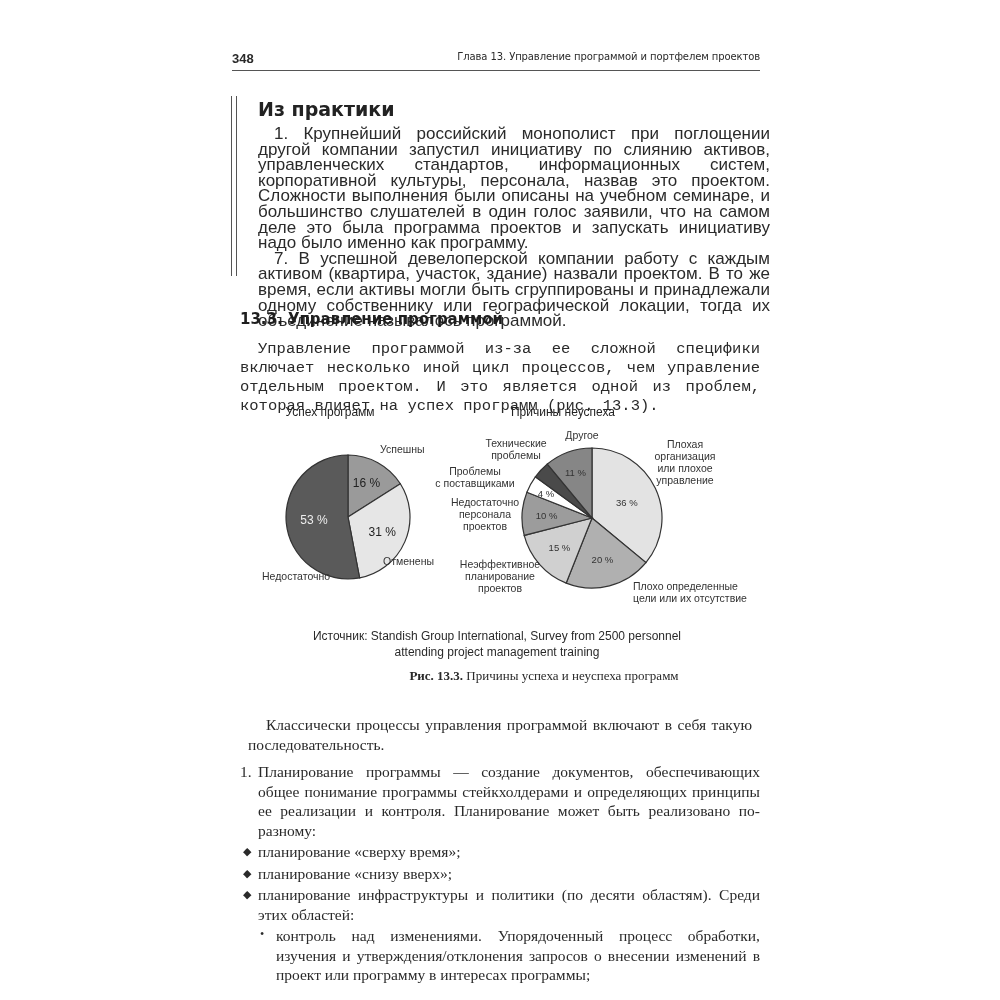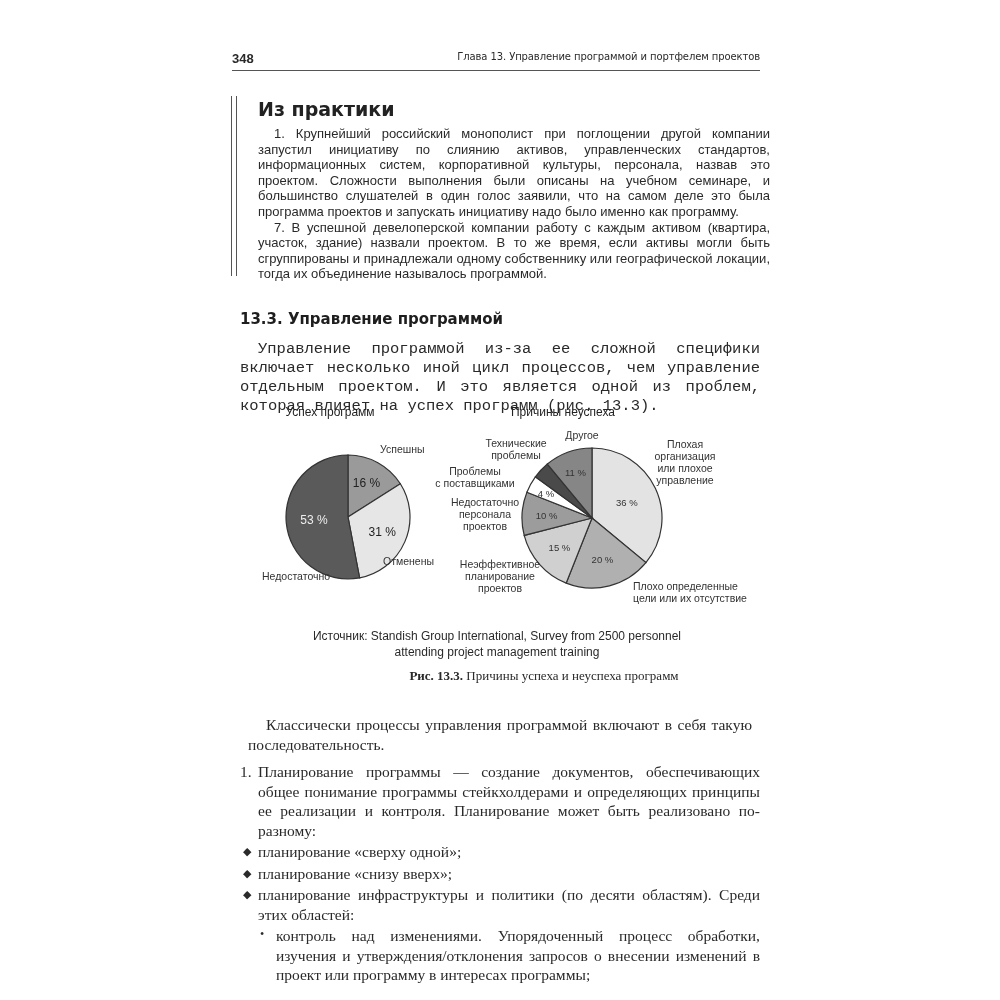--- a/index.html
+++ b/index.html
@@ -8,21 +8,21 @@
   .lsans{font-family:"Liberation Sans",sans-serif;}
   .serif{font-family:"Liberation Serif","DejaVu Serif",serif;}
 
   #running-head{position:absolute;left:232px;top:50px;width:528px;height:20px;border-bottom:1px solid #555;}
   #page-number{position:absolute;left:0;top:1px;font-weight:bold;font-size:13px;}
   #running-title{position:absolute;right:0;top:1px;font-size:10px;letter-spacing:-0.1px;}
 
   #practice-box{position:absolute;left:233px;top:96px;width:527px;height:180px;}
   #box-bar{position:absolute;left:-2px;top:0;width:6px;height:180px;border-left:1.5px solid #555;border-right:1.5px solid #555;box-sizing:border-box;}
   #box-title{position:absolute;left:25px;top:2px;font-weight:bold;font-size:19px;color:#222;}
-  #box-text{position:absolute;left:25px;top:30px;width:512px;font-size:13px;line-height:15.6px;text-align:justify;}
+  #box-text{position:absolute;left:25px;top:30px;width:512px;font-size:17px;line-height:15.6px;text-align:justify;}
   #box-text p{margin:0;text-indent:16px;}
 
   #section-heading{position:absolute;left:240px;top:310px;font-weight:bold;font-size:15px;color:#1e1e1e;}
   #intro-text{position:absolute;left:240px;top:340px;width:520px;font-size:15.5px;line-height:19px;text-align:justify;}
   #intro-text p{margin:0;text-indent:18px;font-family:Liberation Mono, monospace;}
 
   #figure{position:absolute;left:240px;top:400px;width:520px;height:260px;}
   #figure svg{position:absolute;left:0;top:0;}
   .pie-title{font-size:12px;fill:#222;}
   .pie-lbl{font-size:10.5px;fill:#333;}
@@ -112,21 +112,21 @@
 </div>
 
 <div id="body2" class="serif">
   <p>Классически процессы управления программой включают в себя такую последовательность.</p>
   <div class="num-item">
     <span class="num">1.</span>
     <span>Планирование программы — создание документов, обеспечивающих общее понимание программы стейкхолдерами и определяющих принципы ее реализации и контроля. Планирование может быть реализовано по-разному:</span>
   </div>
   <div class="bullet">
     <span class="dot">◆</span>
-    <span>планирование «сверху одной»;</span>
+    <span>планирование «сверху время»;</span>
   </div>
   <div class="bullet">
     <span class="dot">◆</span>
     <span>планирование «снизу вверх»;</span>
   </div>
   <div class="bullet">
     <span class="dot">◆</span>
     <span>планирование инфраструктуры и политики (по десяти областям). Среди этих областей:</span>
   </div>
   <div class="sub-bullet">

